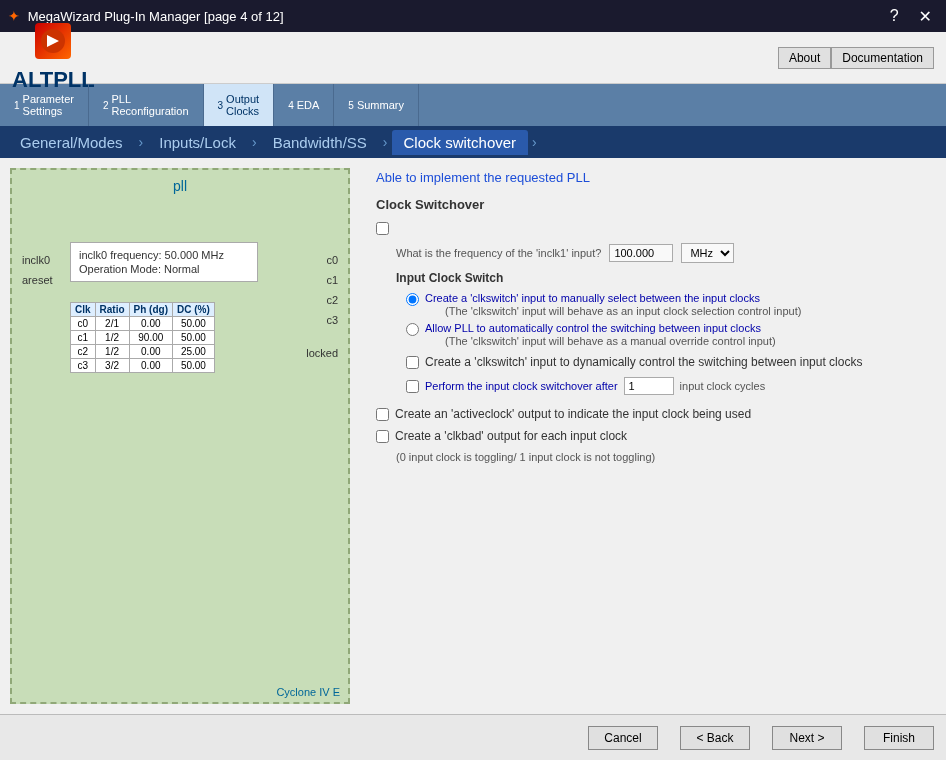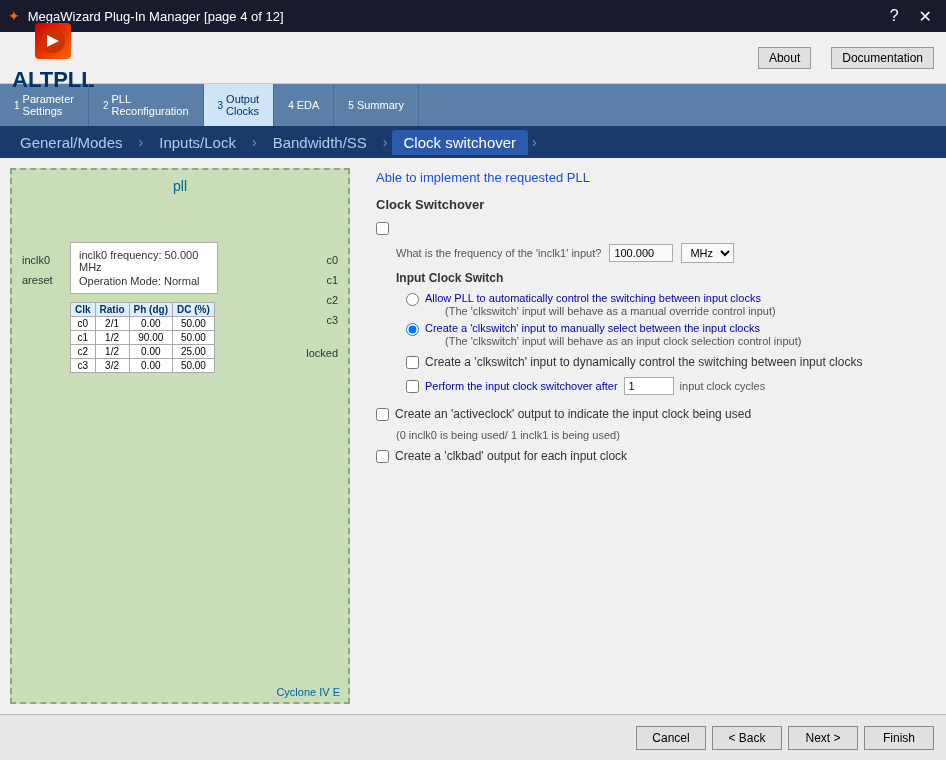--- a/index.html
+++ b/index.html
@@ -27,21 +27,21 @@
       display: flex;
       align-items: center;
       justify-content: space-between;
       padding: 8px 12px;
       border-bottom: 1px solid #ccc;
       height: 52px;
     }
     .header-logo { display: flex; align-items: center; gap: 8px; flex-direction: column; }
     .logo-icon { width: 36px; height: 36px; background: linear-gradient(135deg, #cc0000, #ff6600); border-radius: 4px; display: flex; align-items: center; justify-content: center; color: white; font-size: 18px; font-weight: bold; }
     .logo-text { font-size: 22px; font-weight: bold; color: #003366; }
-    .header-buttons { display: flex; gap: 20px; }
+    .header-buttons { display: flex; gap: 0; }
     .header-btn { background: #e0e0e0; border: 1px solid #999; padding: 3px 10px; cursor: pointer; font-size: 12px; }
 
     
     .tabs-row1 {
       background: #5b7fa6;
       display: flex;
       align-items: stretch;
       height: 42px;
     }
     .tab1 {
@@ -132,21 +132,21 @@
     .pll-label-c3 { top: 112px; }
     .pll-label-locked { top: 145px; }
     .pll-info-box {
       position: absolute;
       left: 50px;
       top: 40px;
       background: white;
       border: 1px solid #aaa;
       padding: 6px 8px;
       font-size: 11px;
-      width: 148px;
+      width: 188px;
     }
     .pll-info-title { color: #333; margin-bottom: 2px; }
     .pll-info-mode { color: #333; }
     .pll-table {
       position: absolute;
       left: 50px;
       top: 100px;
       border-collapse: collapse;
       font-size: 10px;
     }
@@ -248,21 +248,21 @@
     .activeclock-section { margin-top: 12px; }
 
     
     .footer {
       background: #e8e8e8;
       border-top: 1px solid #bbb;
       display: flex;
       align-items: center;
       justify-content: flex-end;
       padding: 6px 12px;
-      gap: 6px;
+      gap: 22px;
       height: 46px;
     }
     .footer-btn {
       padding: 4px 14px;
       border: 1px solid #888;
       background: #e0e0e0;
       cursor: pointer;
       font-size: 12px;
       min-width: 70px;
     }
@@ -417,34 +417,34 @@
       <select class="freq-select">
         <option>MHz</option>
       </select>
     </div>
 
     <div class="subsection-title">Input Clock Switch</div>
 
     <div class="radio-group">
 
       <div class="radio-row">
+        <input type="radio" name="clkswitch" id="radio1" checked="" style="">
+        <div>
+          <label for="radio1" class="radio-label">Create a 'clkswitch' input to manually select between the input clocks</label>
+          <div class="radio-sublabel">(The 'clkswitch' input will behave as an input clock selection control input)</div>
+        </div>
+      </div>
+
+      <div class="radio-row">
         <input type="radio" name="clkswitch" id="radio2" style="">
         <div>
           <label for="radio2" class="radio-label">Allow PLL to automatically control the switching between input clocks</label>
           <div class="radio-sublabel">(The 'clkswitch' input will behave as a manual override control input)</div>
         </div>
       </div>
-
-      <div class="radio-row">
-        <input type="radio" name="clkswitch" id="radio1" checked="" style="">
-        <div>
-          <label for="radio1" class="radio-label">Create a 'clkswitch' input to manually select between the input clocks</label>
-          <div class="radio-sublabel">(The 'clkswitch' input will behave as an input clock selection control input)</div>
-        </div>
-      </div>
     </div>
 
     <div class="checkbox-group">
 
       <div class="checkbox-row">
         <input type="checkbox" id="chk-dynamic" style="">
         <label for="chk-dynamic" class="clkswitch-label">Create a 'clkswitch' input to dynamically control the switching between input clocks</label>
       </div>
 
       <div class="clkswitch-row">
@@ -453,26 +453,26 @@
         <input type="text" class="clkswitch-input" value="1" style="">
         <span class="clkswitch-suffix">input clock cycles</span>
       </div>
     </div>
 
     <div class="activeclock-section">
       <div class="checkbox-row">
         <input type="checkbox" id="chk-activeclock" style="">
         <label for="chk-activeclock" class="clkswitch-label">Create an 'activeclock' output to indicate the input clock being used</label>
       </div>
-      <div class="radio-sublabel" style="margin-left:20px;">(0 inclk0 is being used/ 1 inclk1 is being used)</div>
 
       <div class="checkbox-row" style="margin-top:8px;">
         <input type="checkbox" id="chk-clkbad" style="">
         <label for="chk-clkbad" class="clkswitch-label">Create a 'clkbad' output for each input clock</label>
       </div>
+      <div class="radio-sublabel" style="margin-left:20px;">(0 input clock is toggling/ 1 input clock is not toggling)</div>
     </div>
 
   </div>
 </div>
 
 <div class="footer">
   <button class="footer-btn">Cancel</button>
   <button class="footer-btn">&lt; Back</button>
   <button class="footer-btn">Next &gt;</button>
   <button class="footer-btn">Finish</button>

